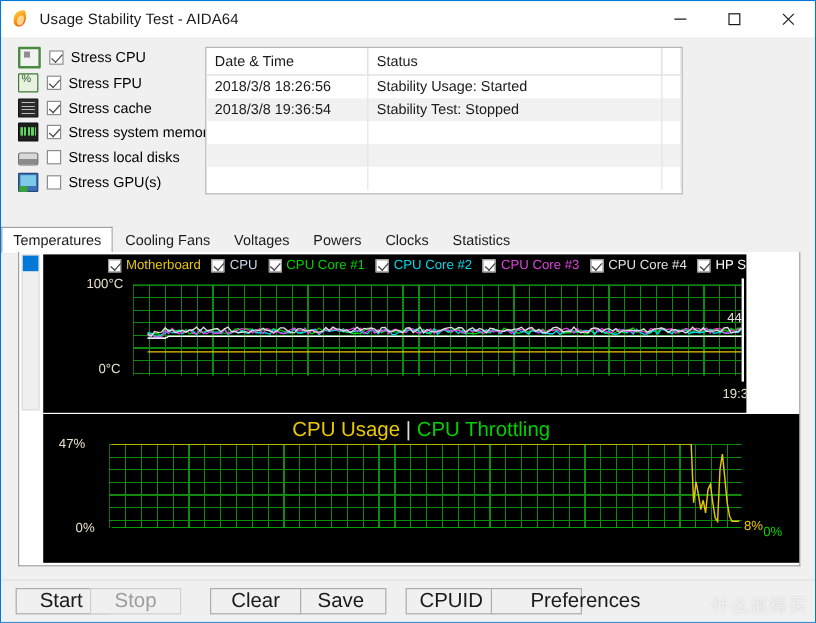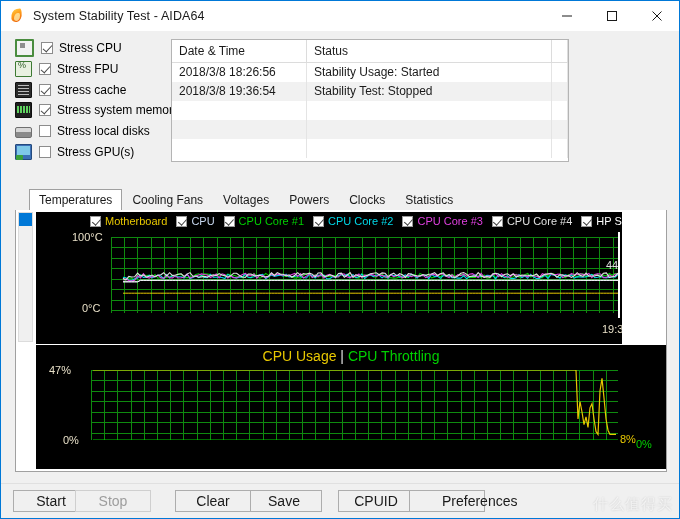--- a/index.html
+++ b/index.html
@@ -190,21 +190,21 @@
   .log-grid-empty {
     position: absolute;
     left: 0; right: 0; top: 38px; bottom: 0;
   }
   .log-grid-empty .erow { height: 19px; display: flex; }
   .log-grid-empty .erow.alt { background: #f1f1f1; }
   .log-grid-empty .ec { border-right: 1px solid #e4e4e4; height: 19px; box-sizing: border-box;}
   
   .tabs {
     position: absolute;
-    left: 28px; top: 158px;
+    left: 0; top: 158px;
     right: 14px;
     height: 22px;
     display: flex;
     align-items: flex-end;
     border-bottom: 1px solid #a0a0a0;
     box-sizing: border-box;
   }
   .tab {
     font-size: 12px;
     padding: 3px 9px 4px 9px;
@@ -305,21 +305,21 @@
     position: absolute;
     font-size: 11px;
     white-space: nowrap;
     font-family: "Liberation Sans", sans-serif;
   }
   .chart-title {
     position: absolute;
     top: 3px;
     width: 100%;
     text-align: center;
-    font-size: 14px;
+    font-size: 17px;
   }
   
   .statusrow {
     position: absolute;
     left: 14px; top: 452px;
     right: 14px;
     height: 20px;
     display: flex;
     align-items: center;
     font-size: 12px;
@@ -343,21 +343,21 @@
     height: 34px;
     background: #f0f0f0;
     border-top: 1px solid #e0e0e0;
   }
   .btn {
     position: absolute;
     top: 6px;
     height: 22px;
     line-height: 20px;
     text-align: center;
-    font-size: 14px;
+    font-size: 17px;
     color: #1a1a1a;
     background: #f0f0f0;
     border: 1px solid #adadad;
     box-sizing: border-box;
   }
   .btn.disabled { color: #9d9d9d; background: #f0f0f0; border-color: #cfcfcf; }
   .watermark {
     position: absolute;
     right: 6px; bottom: 4px;
     font-size: 15px;
@@ -371,21 +371,21 @@
 </head>
 <body>
 
 <div class="window">
 
   <div class="titlebar">
     <div class="app-icon">
       <div class="flame"></div>
         <div class="flame2"></div>
     </div>
-    <div class="title-text">System Stability Test - AIDA64</div>
+    <div class="title-text">Usage Stability Test - AIDA64</div>
     <div class="win-btns">
       <div class="win-btn">
         <svg width="12" height="12" viewBox="0 0 12 12">
             <line x1="1" y1="6" x2="11" y2="6" stroke="#1a1a1a" stroke-width="1"></line>
           </svg>
       </div>
       <div class="win-btn">
         <svg width="12" height="12" viewBox="0 0 12 12">
             <rect x="1.5" y="1.5" width="9" height="9" fill="none" stroke="#1a1a1a" stroke-width="1"></rect>
           </svg>

